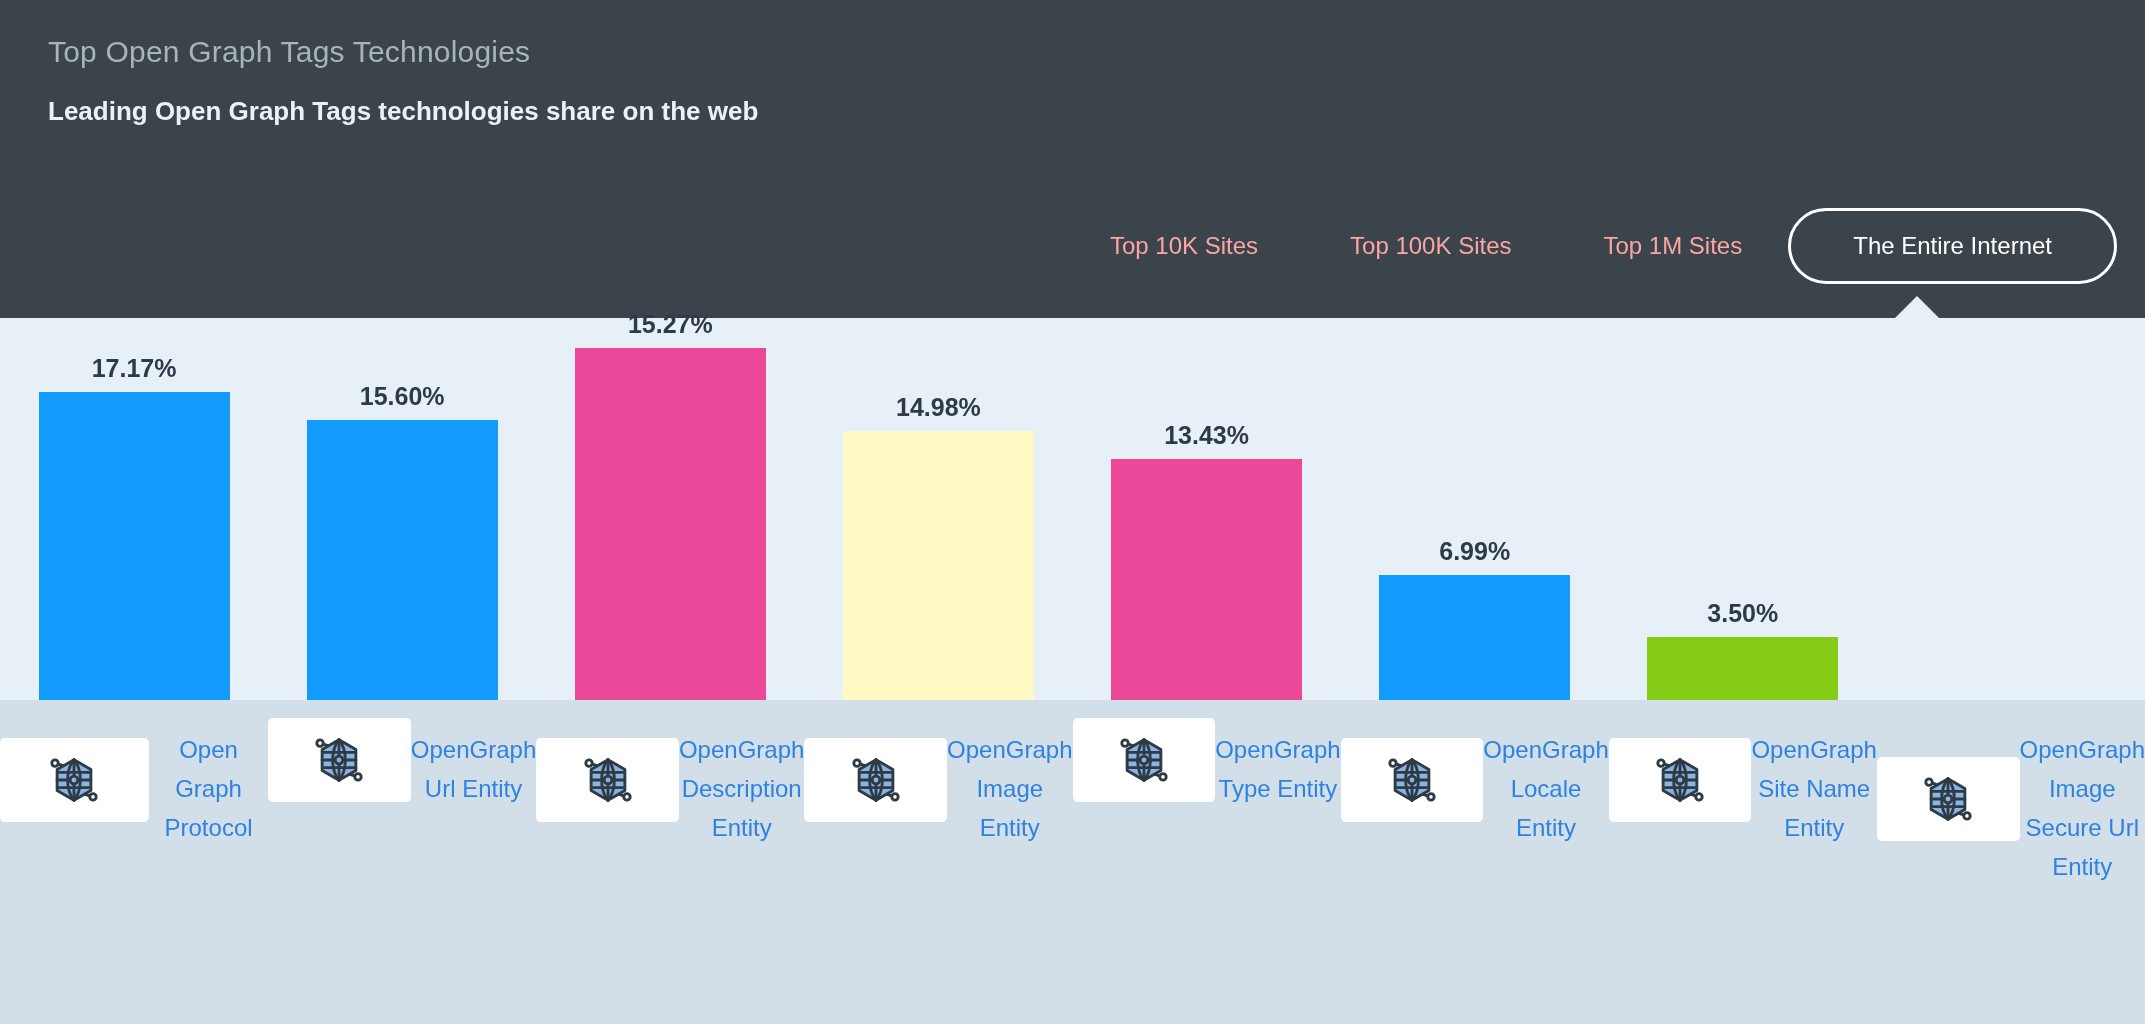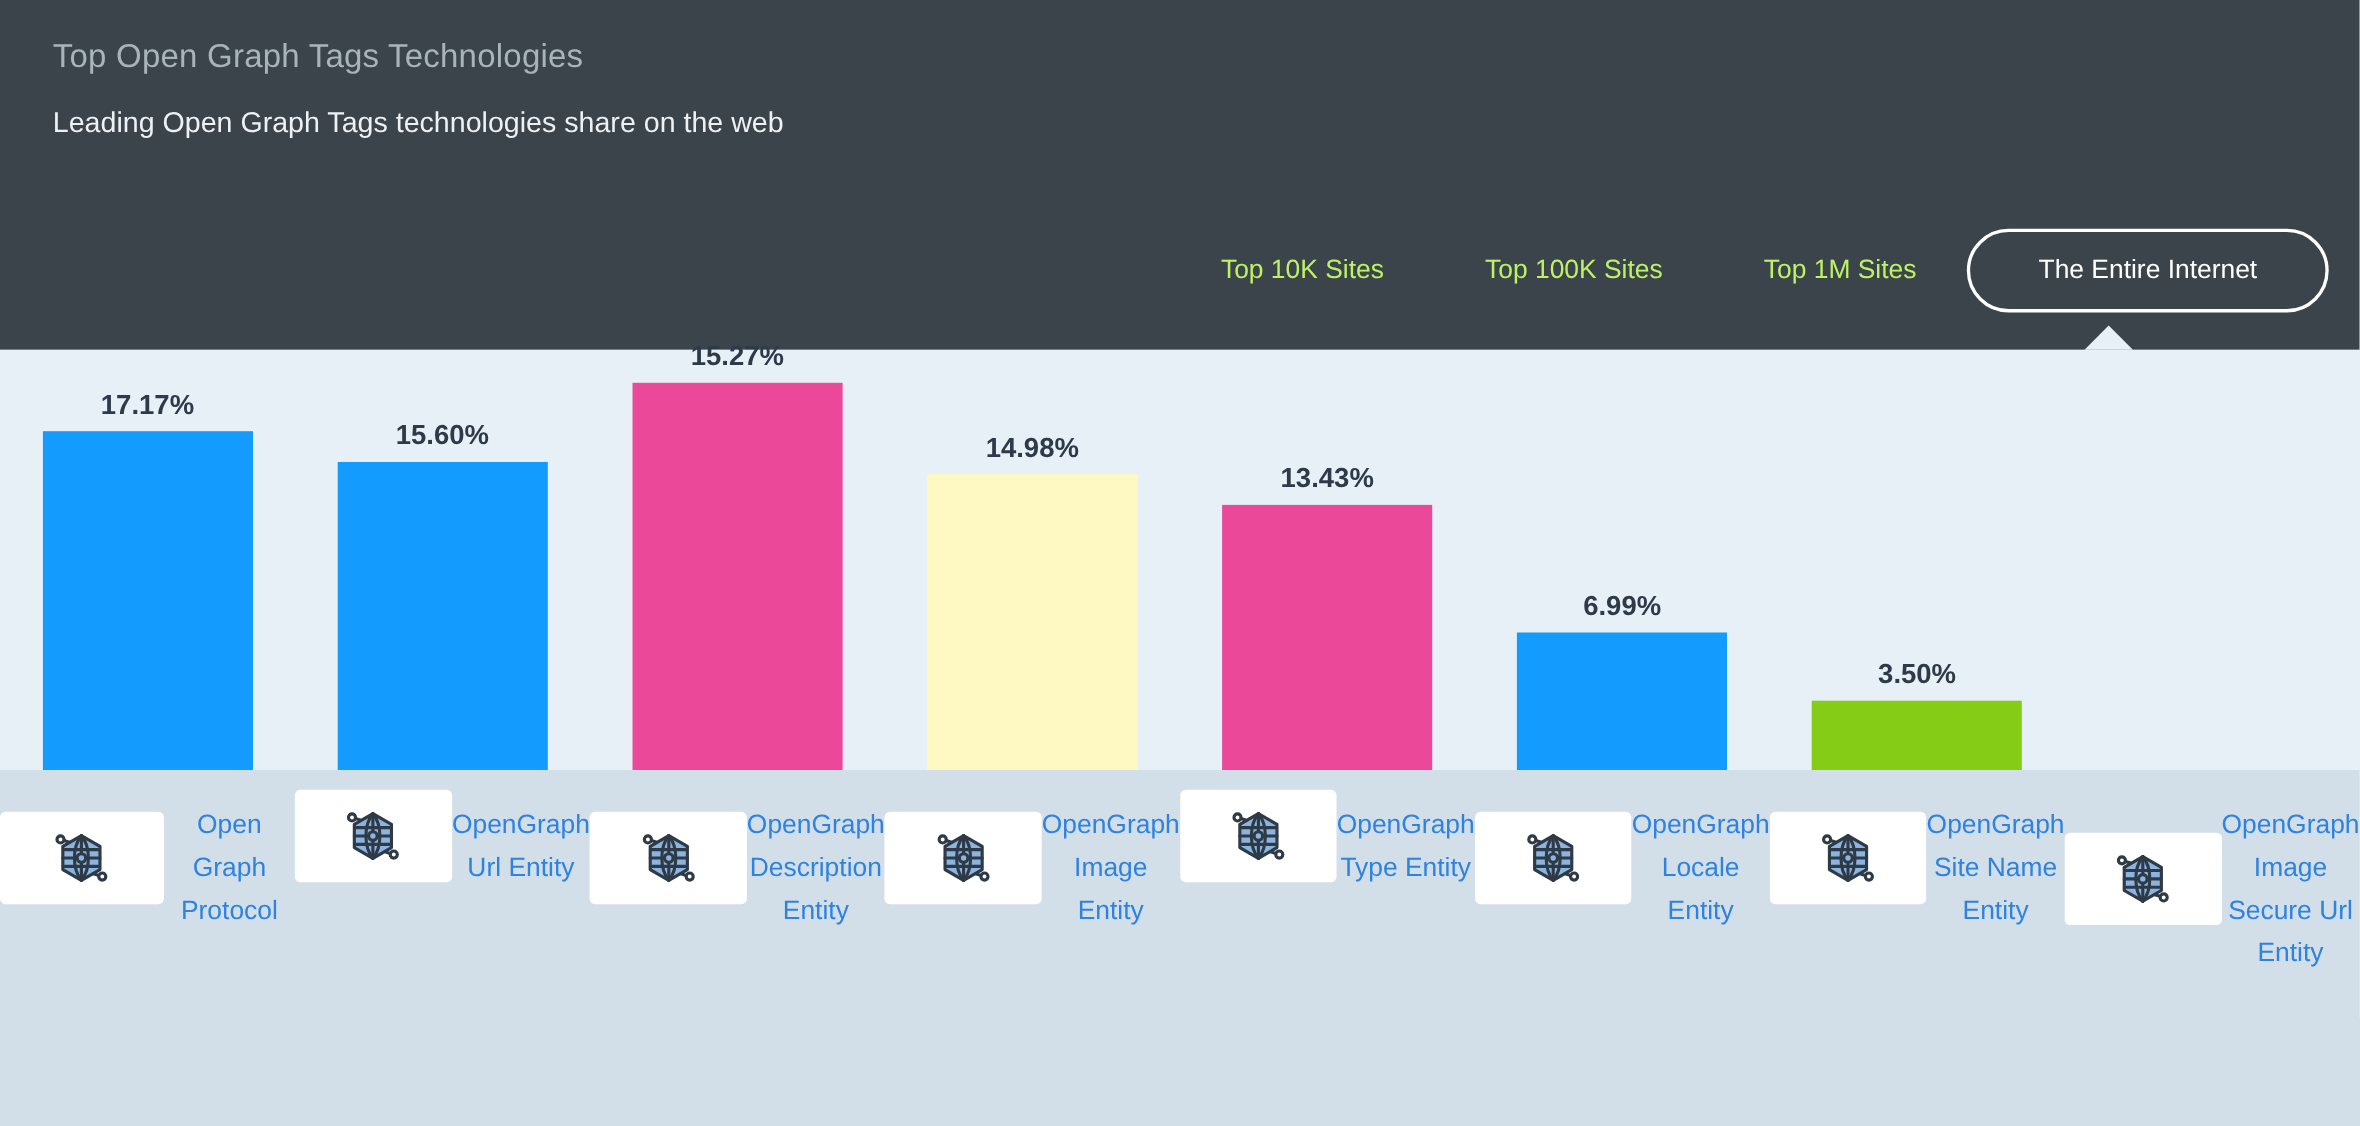--- a/index.html
+++ b/index.html
@@ -39,21 +39,21 @@
     color: #A9B3BA;
     letter-spacing: 0.2px;
     white-space: nowrap;
     margin-top: 32px;
   }
   .header-subtitle {
     position: absolute;
     left: 48px;
     top: 96px;
     font-size: 26px;
-    font-weight: 400;
+    font-weight: 700;
     color: #EDF1F4;
     white-space: nowrap;
   }
 
   
   .tabs {
     position: absolute;
     right: 28px;
     top: 208px;
     height: 76px;
@@ -61,21 +61,21 @@
     align-items: center;
     gap: 0px;
   }
   .tab {
     display: flex;
     align-items: center;
     justify-content: center;
     height: 76px;
     padding: 0 46px;
     font-size: 24px;
-    color: #bef264;
+    color: #fca5a5;
     white-space: nowrap;
     box-sizing: border-box;
     cursor: pointer;
     background: transparent;
     border: none;
     font-family: "Liberation Sans", sans-serif;
   }
   .tab.active {
     color: #FFFFFF;
     border: 3px solid #FFFFFF;

